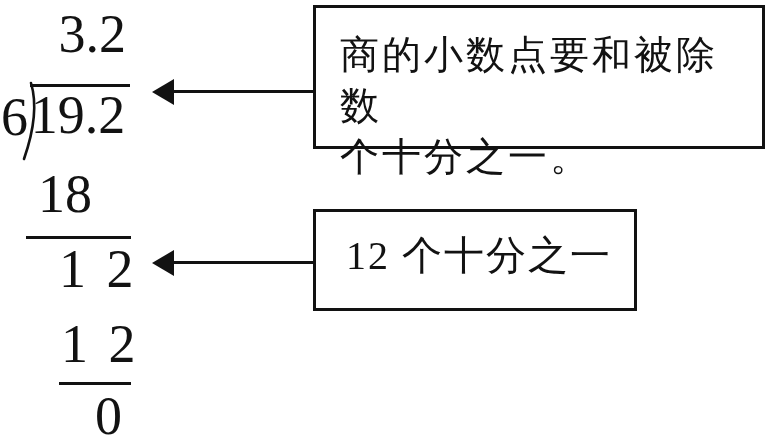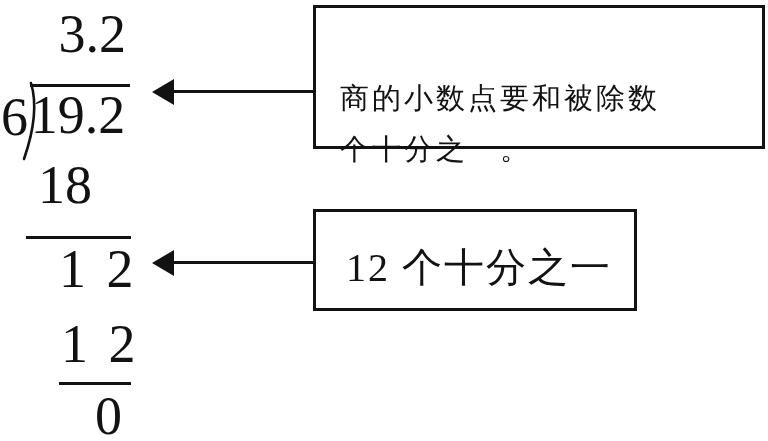--- a/index.html
+++ b/index.html
@@ -10,21 +10,21 @@
     background: #ffffff;
     overflow: hidden;
     font-family: "Liberation Serif", "DejaVu Serif", serif;
     color: #121212;
   }
   
   .num { position: absolute; font-size: 54px; line-height: 54px; white-space: pre; }
   .quotient  { left: 26px;  top: 7px;   width: 100px; text-align: right; }
   .divisor   { left: 1px;   top: 90px; }
   .dividend  { left: 30px;  top: 88px;  width: 96px;  text-align: center; }
-  .step-18   { left: 38px;  top: 158px; }
+  .step-18   { left: 38px;  top: 167px; }
   .step-12a  { left: 59px;  top: 242px; word-spacing: 7px; }
   .step-12b  { left: 61px;  top: 317px; word-spacing: 7px; }
   .step-0    { left: 95px;  top: 389px; }
   
   .rule { position: absolute; height: 3px; background: #121212; }
   .vinculum { left: 30px; top: 84px;  width: 100px; }
   .rule1    { left: 26px; top: 236px; width: 105px; }
   .rule2    { left: 59px; top: 382px; width: 72px; }
   .bracket  { position: absolute; left: 20px; top: 81px; width: 24px; height: 80px; }
   .bracket path { fill: none; stroke: #121212; stroke-width: 2.6; stroke-linecap: round; }
@@ -36,22 +36,22 @@
     border-bottom: 13px solid transparent;
     border-right: 22px solid #121212;
   }
   .arrow .shaft { position: absolute; left: 18px; top: 11px; width: 146px; height: 3px; background: #121212; }
   .arrow1 { left: 152px; top: 79px; }
   .arrow2 { left: 152px; top: 250px; }
   
   .callout { position: absolute; border: 3px solid #121212; background: #ffffff; box-sizing: border-box; }
   .box1 { left: 313px; top: 5px;   width: 452px; height: 144px; }
   .box2 { left: 313px; top: 209px; width: 324px; height: 102px; }
-  .callout-text  { padding: 21px 22px 0 24px; font-size: 29px; line-height: 51px; letter-spacing: 3px; margin-top: 44px; }
-  .callout-text2 { padding: 36px 6px 0 30px; font-size: 40px; line-height: 40px; letter-spacing: 2px; }
+  .callout-text  { padding: 21px 22px 0 24px; font-size: 39px; line-height: 51px; letter-spacing: 3px; }
+  .callout-text2 { padding: 24px 6px 0 30px; font-size: 40px; line-height: 40px; letter-spacing: 2px; }
 </style>
 </head>
 <body>
 
 <div class="stage">
 
   <div class="num quotient">3.2</div>
 
   <div class="num divisor">6</div>
   <svg class="bracket" viewBox="0 0 24 80" aria-hidden="true">

